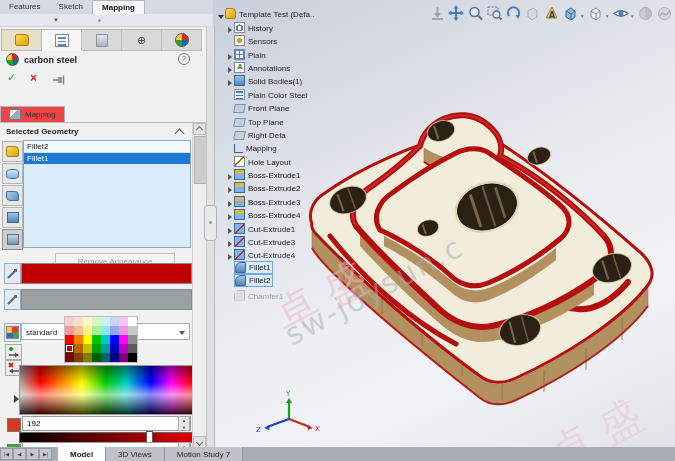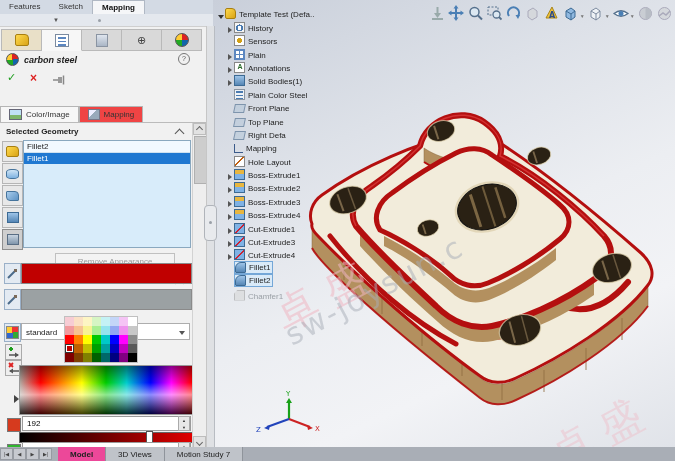--- a/index.html
+++ b/index.html
@@ -25,21 +25,21 @@
   .mtab:first-child{border-left:1px solid #b9b9b9;background:#e9e0c8;}
   .mtab.active{background:#f7f7f7;border-bottom:1px solid #f7f7f7;}
   .sphere{width:12px;height:12px;border-radius:50%;border:1px solid #555;
     background:conic-gradient(#d22 0 90deg,#16a 90deg 180deg,#2a2 180deg 270deg,#fc3 270deg 360deg);}
   .part-ico{width:12px;height:10px;background:linear-gradient(135deg,#ffd94d,#d9a416);border:1px solid #a87f10;border-radius:2px 4px 2px 2px;}
   .list-ico{width:12px;height:11px;background:#fff;border:1px solid #7a8aa0;
     background-image:repeating-linear-gradient(#5b86c0 0 1.5px,transparent 1.5px 3.5px);background-size:8px 100%;background-position:2px 2px;background-repeat:no-repeat;}
   .cfg-ico{width:10px;height:11px;border:1px solid #8a94a2;background:linear-gradient(#dfe5ee,#aab6c6);}
   .dim-ico{font-size:11px;color:#444;line-height:11px;}
   .title-row{position:absolute;left:6px;top:26px;display:flex;align-items:center;gap:5px;}
-  .title-row .t{font-size:9px;font-weight:bold;color:#222;font-style:italic;}
+  .title-row .t{font-size:9px;font-weight:bold;color:#222;}
   .help{position:absolute;right:16px;top:26px;width:10px;height:10px;border:1px solid #777;border-radius:50%;font-size:7px;color:#555;text-align:center;line-height:10px;}
   .ok{position:absolute;left:7px;top:44px;color:#1d9d1d;font-size:11px;font-weight:bold;}
   .cancel{position:absolute;left:30px;top:44px;color:#d22;font-size:12px;font-weight:bold;}
   .pin{position:absolute;left:53px;top:48px;}
   .modes{position:absolute;left:76px;top:62px;display:flex;}
   .mode{font-size:8px;padding:2px 6px;border:1px solid #aaa;background:#f3f3f3;color:#333;}
   .mode.on{background:#cfe0f3;border-color:#7da7d9;}
   .ptabs{position:absolute;left:0;top:79px;width:206px;height:16px;border-bottom:1px solid #bbb;display:flex;}
   .ptab{height:15px;display:flex;align-items:center;gap:4px;font-size:8px;color:#333;padding:0 8px;background:#ef4444;border:1px solid #b5b5b5;border-bottom:none;}
   .ptab.on{background:#f7f7f7;font-weight:normal;}
@@ -113,21 +113,21 @@
   .i-sk{background:#fff;border:1px solid #888;background-image:linear-gradient(135deg,transparent 40%,#c06010 40% 55%,transparent 55%);}
   .i-boss{background:linear-gradient(#e8b63f 0 4px,#7fb2e5 4px),linear-gradient(#7fb2e5,#4a7fb5);border:1px solid #3c6a94;}
   .i-cut{background:linear-gradient(135deg,#7fb2e5 45%,#c23 45% 58%,#7fb2e5 58%);border:1px solid #3c6a94;}
   .i-fil{background:linear-gradient(#9ec4e8,#5586b5);border:1px solid #3c6a94;border-radius:6px 1px 1px 1px;}
   .i-cham{background:#d5d5d5;border:1px solid #9a9a9a;clip-path:polygon(35% 0,100% 0,100% 100%,0 100%,0 35%);}
   .dim .ti{filter:grayscale(1);opacity:.55;}
   
   #bottomBar{left:0;top:447px;width:675px;height:14px;background:#a9aeb6;display:flex;align-items:stretch;z-index:8;}
   .nav{width:13px;height:12px;margin-top:1px;background:#c6c9cf;border:1px solid #979ba2;box-sizing:border-box;font-size:5px;color:#444;display:flex;align-items:center;justify-content:center;}
   .btab{padding:0 12px;font-size:8px;color:#222;background:#bfc3c9;border-right:1px solid #8f949b;display:flex;align-items:center;}
-  .btab.on{background:#ec4899;font-weight:bold;}
+  .btab.on{background:#ffffff;font-weight:bold;}
   svg text{font-family:"DejaVu Sans","Liberation Sans",sans-serif;}
 </style>
 </head>
 <body>
 
 <div id="canvas">
 
   <div id="viewport" class="abs">
 
     <svg width="462" height="447" viewBox="213 0 462 447" style="position:absolute;left:0;top:0;">
@@ -487,24 +487,20 @@
     <div class="ok">✓</div>
     <div class="cancel">×</div>
     <svg class="pin" width="13" height="10">
         <line x1="0" y1="5" x2="5" y2="5" stroke="#888" stroke-width="1.5"></line>
         <rect x="5" y="2" width="4" height="6" fill="#999"></rect>
         <line x1="10.5" y1="0.5" x2="10.5" y2="9.5" stroke="#888" stroke-width="1.5"></line>
       </svg>
 
 
     <div class="ptabs">
-      <div class="ptab on">
-          <span class="img-ico"></span>
-          <span>Color/Image</span>
-        </div>
       <div class="ptab">
           <span class="map-ico"></span>
           <span>Mapping</span>
         </div>
     </div>
 
     <div class="sect-h" style="top:100px;">Selected Geometry</div>
     <span class="chev" style="left:176px;top:103px;"></span>
 
     <div class="fbtn" style="top:114px;">

